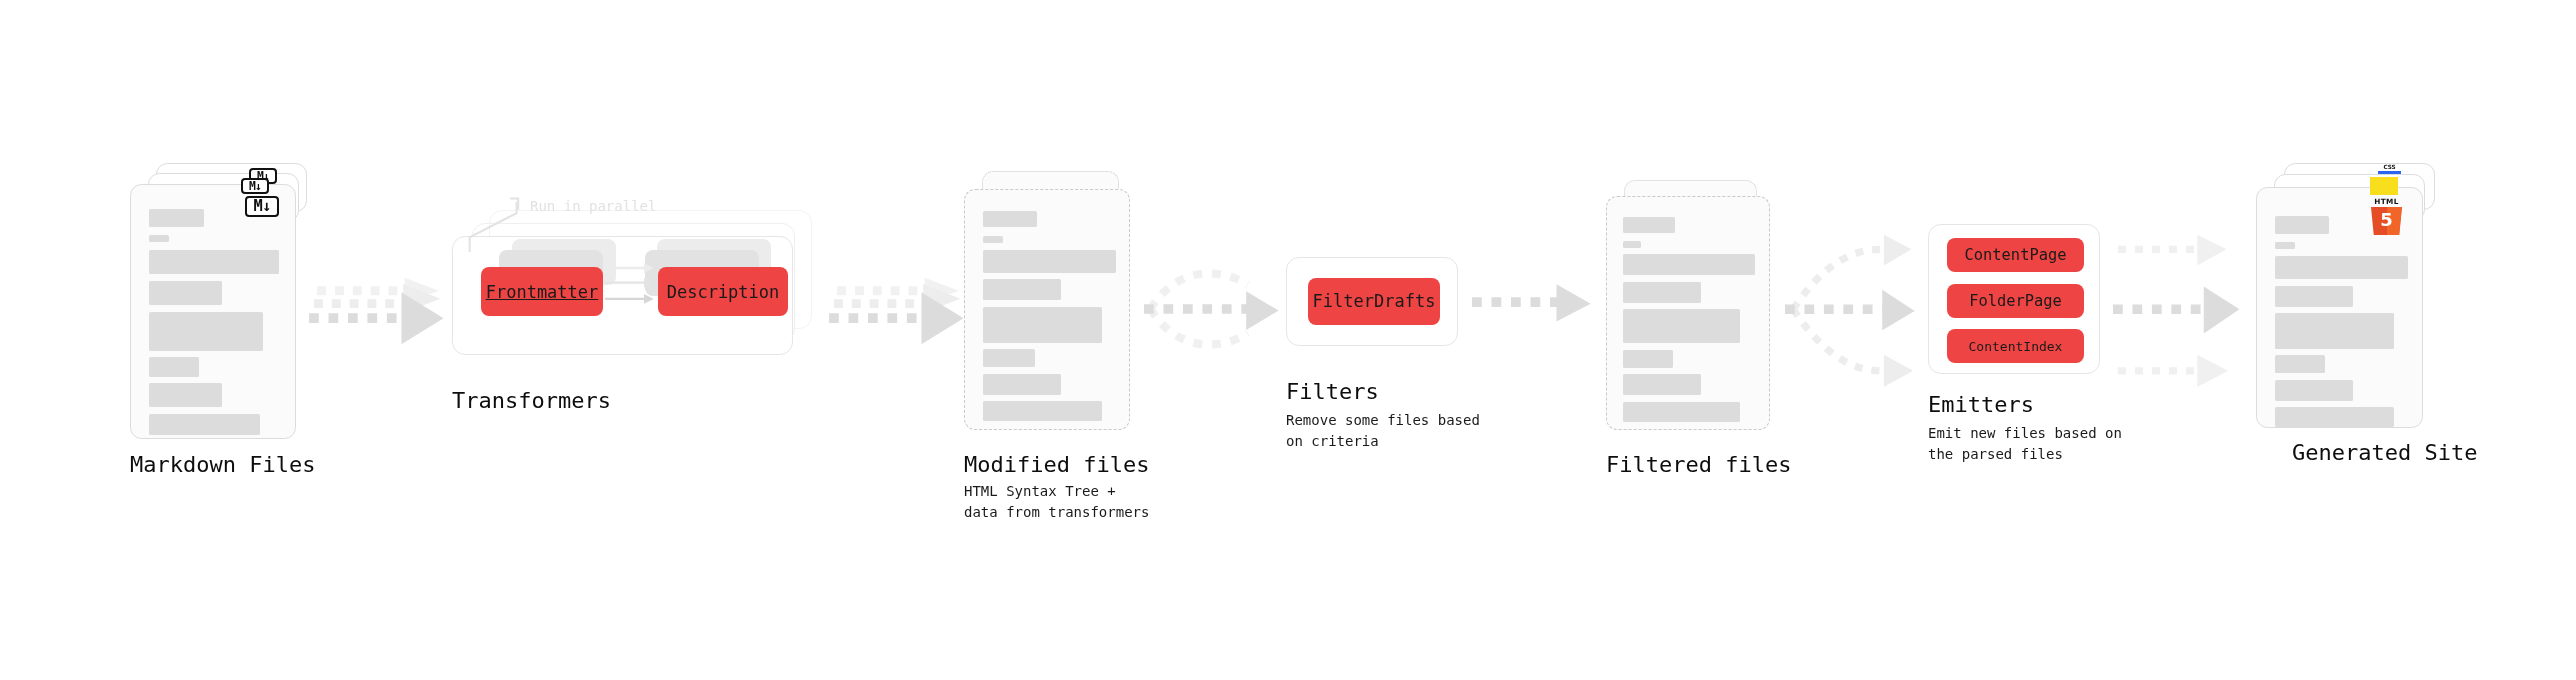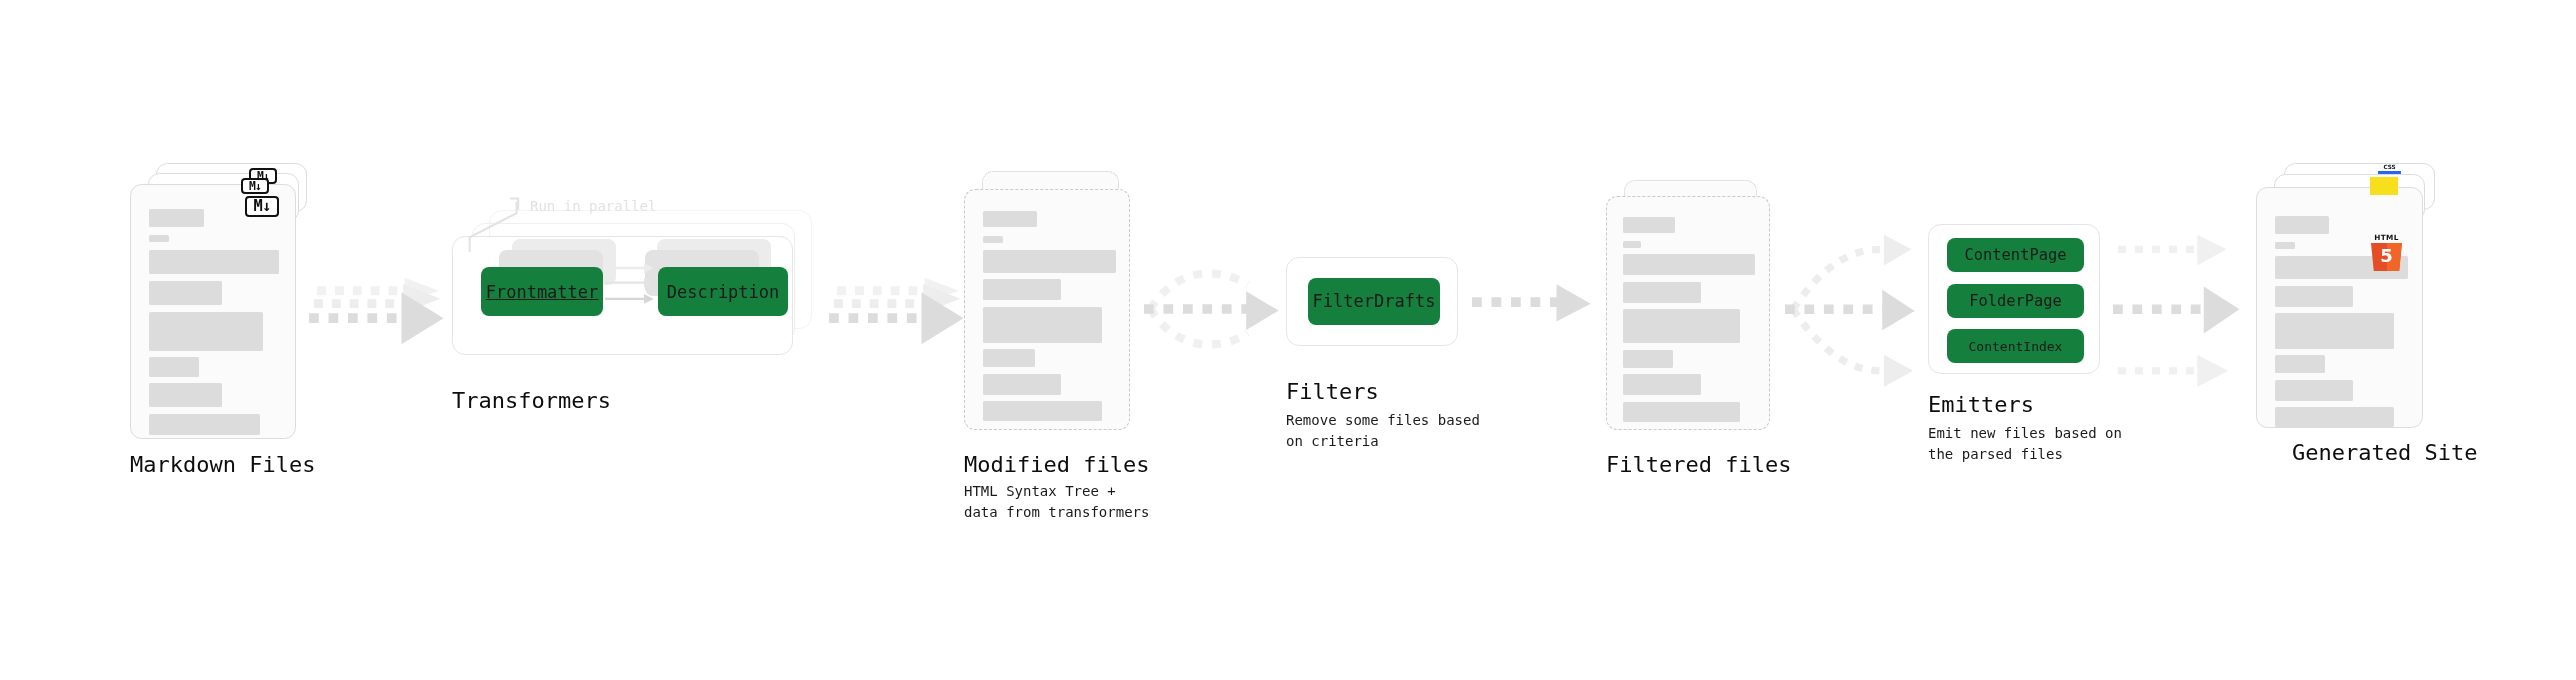--- a/index.html
+++ b/index.html
@@ -44,21 +44,21 @@
     font-weight:bold;
     letter-spacing:-0.8px;
     color:#111;
     box-sizing:border-box;
   }
   .md-badge.small{opacity:1;}
 
   
   .html5-badge{
     position:absolute;
-    width:31px;height:37px;margin-top:36px;
+    width:31px;height:37px;
   }
   .html5-shield{
     position:absolute;left:0;top:9px;width:31px;height:28.4px;
     background:#e44d26;
     clip-path:polygon(0% 0%,100% 0%,91% 100%,50% 112%,9% 100%);
   }
   .html5-shield:after{
     content:"";position:absolute;left:50%;top:0;width:50%;height:100%;
     background:#f16529;
     clip-path:polygon(0% 0%,100% 0%,82% 100%,0% 124%);
@@ -87,21 +87,21 @@
     position:absolute;
     border:1.6px solid #e6e6e6;
     border-radius:13px;
     background:#ffffff;
     box-sizing:border-box;
   }
   .pbox.ghost{background:transparent;border-color:#efefef;}
   .pbox.ghost2{background:transparent;border-color:#f4f4f4;}
   .chip{
     position:absolute;
-    background:#15803d;
+    background:#ef4444;
     border-radius:8.1px;
     display:flex;align-items:center;justify-content:center;
     font-size:17px;
     color:#1a1a1a;
     box-sizing:border-box;
     white-space:nowrap;
   }
   .chip.g1{background:#e2e2e2;}
   .chip.g2{background:#ececec;}
 

